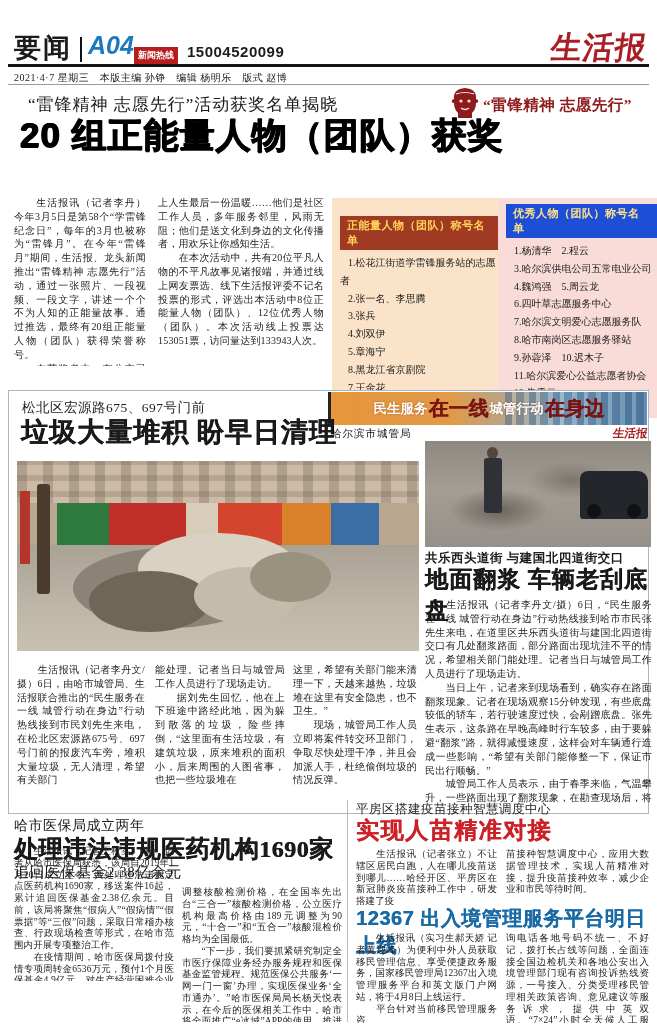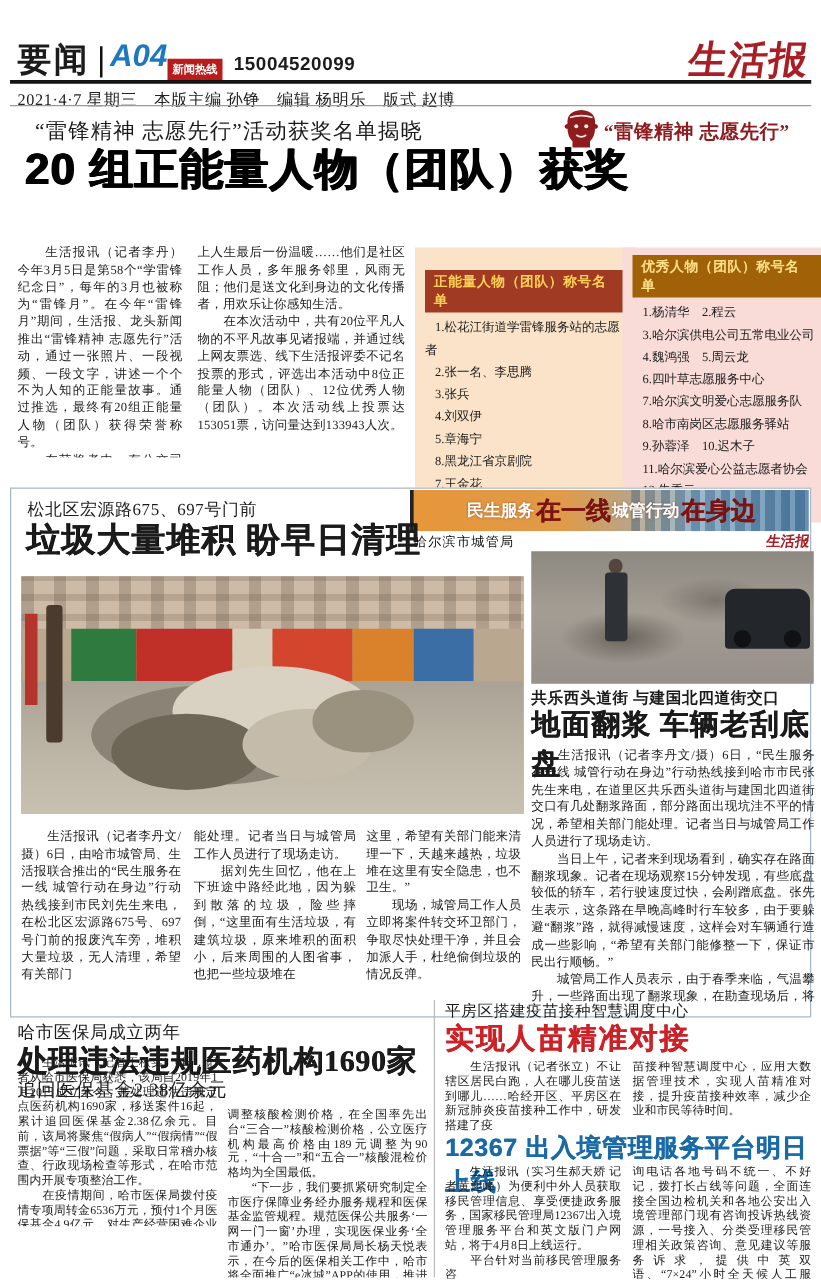--- a/index.html
+++ b/index.html
@@ -16,40 +16,40 @@
   .bodytext-sm{font-size:9.5px;line-height:1.24;letter-spacing:0.1px;overflow:hidden;}
 
   
   .hdr-section{left:14px;top:30px;font-size:27px;font-weight:bold;letter-spacing:2px;}
   .hdr-vline{left:80px;top:37px;width:2px;height:25px;background:#111;}
   .hdr-page{left:88px;top:31px;font-size:25px;font-style:italic;font-weight:bold;color:#1e78be;}
   .hotline-badge{left:134px;top:47px;background:#b91c1c;color:#fff;font-size:9px;padding:2px 4px;font-weight:bold;}
   .hotline-num{left:187px;top:43px;font-size:15px;font-weight:bold;letter-spacing:0.5px;}
   .masthead{right:10px;top:27px;font-size:31px;font-weight:bold;color:#a81e24;transform:skewX(-8deg);letter-spacing:1px;}
   .hdr-bar{left:8px;width:641px;top:64px;height:3px;background:#141414;}
-  .dateline{left:14px;top:71px;font-size:13px;color:#222;letter-spacing:0.5px;}
+  .dateline{left:14px;top:71px;font-size:10px;color:#222;letter-spacing:0.5px;}
   .hdr-thin{left:8px;width:641px;top:84px;height:1px;background:#9a9a9a;}
 
   
   .lf-badge{left:450px;top:85px;display:flex;align-items:center;gap:3px;}
   .lf-text{font-size:15.5px;font-weight:bold;color:#8e1b1e;letter-spacing:0.5px;}
 
   
   .aw-kicker{left:28px;top:93px;font-size:17px;letter-spacing:1px;}
   .aw-headline{left:20px;top:112px;font-size:35px;font-weight:bold;letter-spacing:1px;color:#000;
                text-shadow:0.7px 0 0 #000,-0.7px 0 0 #000,0 0.5px 0 #000;}
   .aw-col1{left:14px;top:196px;width:132px;height:170px;}
   .aw-col2{left:158px;top:196px;width:166px;height:188px;}
 
   .listbox{padding:6px 8px 6px 8px;}
   .listbox1{left:332px;top:198px;width:160px;height:194px;background:#fae3c8;}
   .listbox2{left:498px;top:198px;width:151px;height:208px;background:#f9dcd8;}
   .list-hdr{width:fit-content;margin:0 auto 4px auto;padding:2px 7px;font-size:11px;font-weight:bold;letter-spacing:0.5px;}
   .list-hdr1{background:#a03a22;color:#ffd257;margin-top:12px;}
-  .list-hdr2{background:#a16207;color:#ffe08a;}
+  .list-hdr2{background:#1d4ed8;color:#ffe08a;}
   .list-items{font-size:10px;line-height:1.78;}
   .list-items .li{text-indent:0.8em;}
 
   
   .mid-box{left:8px;top:390px;width:639px;height:422px;border:1px solid #a9b8c6;background:#fff;}
   .mid-inner{position:absolute;left:0;top:0;width:100%;height:100%;}
   .banner{position:absolute;right:1px;top:1px;width:316px;height:33px;display:flex;align-items:center;justify-content:center;gap:1px;
           background:linear-gradient(90deg,#e7963a 0%,#e09a49 38%,#8fb0c8 72%,#5d88ad 100%);border-left:3px solid #222;overflow:hidden;}
   .banner-bldg{position:absolute;right:0;top:0;width:45%;height:100%;
           background:repeating-linear-gradient(90deg,rgba(30,75,115,0.35) 0 7px,rgba(255,255,255,0.12) 7px 11px,rgba(25,65,105,0.28) 11px 19px,rgba(255,255,255,0.06) 19px 24px);}

